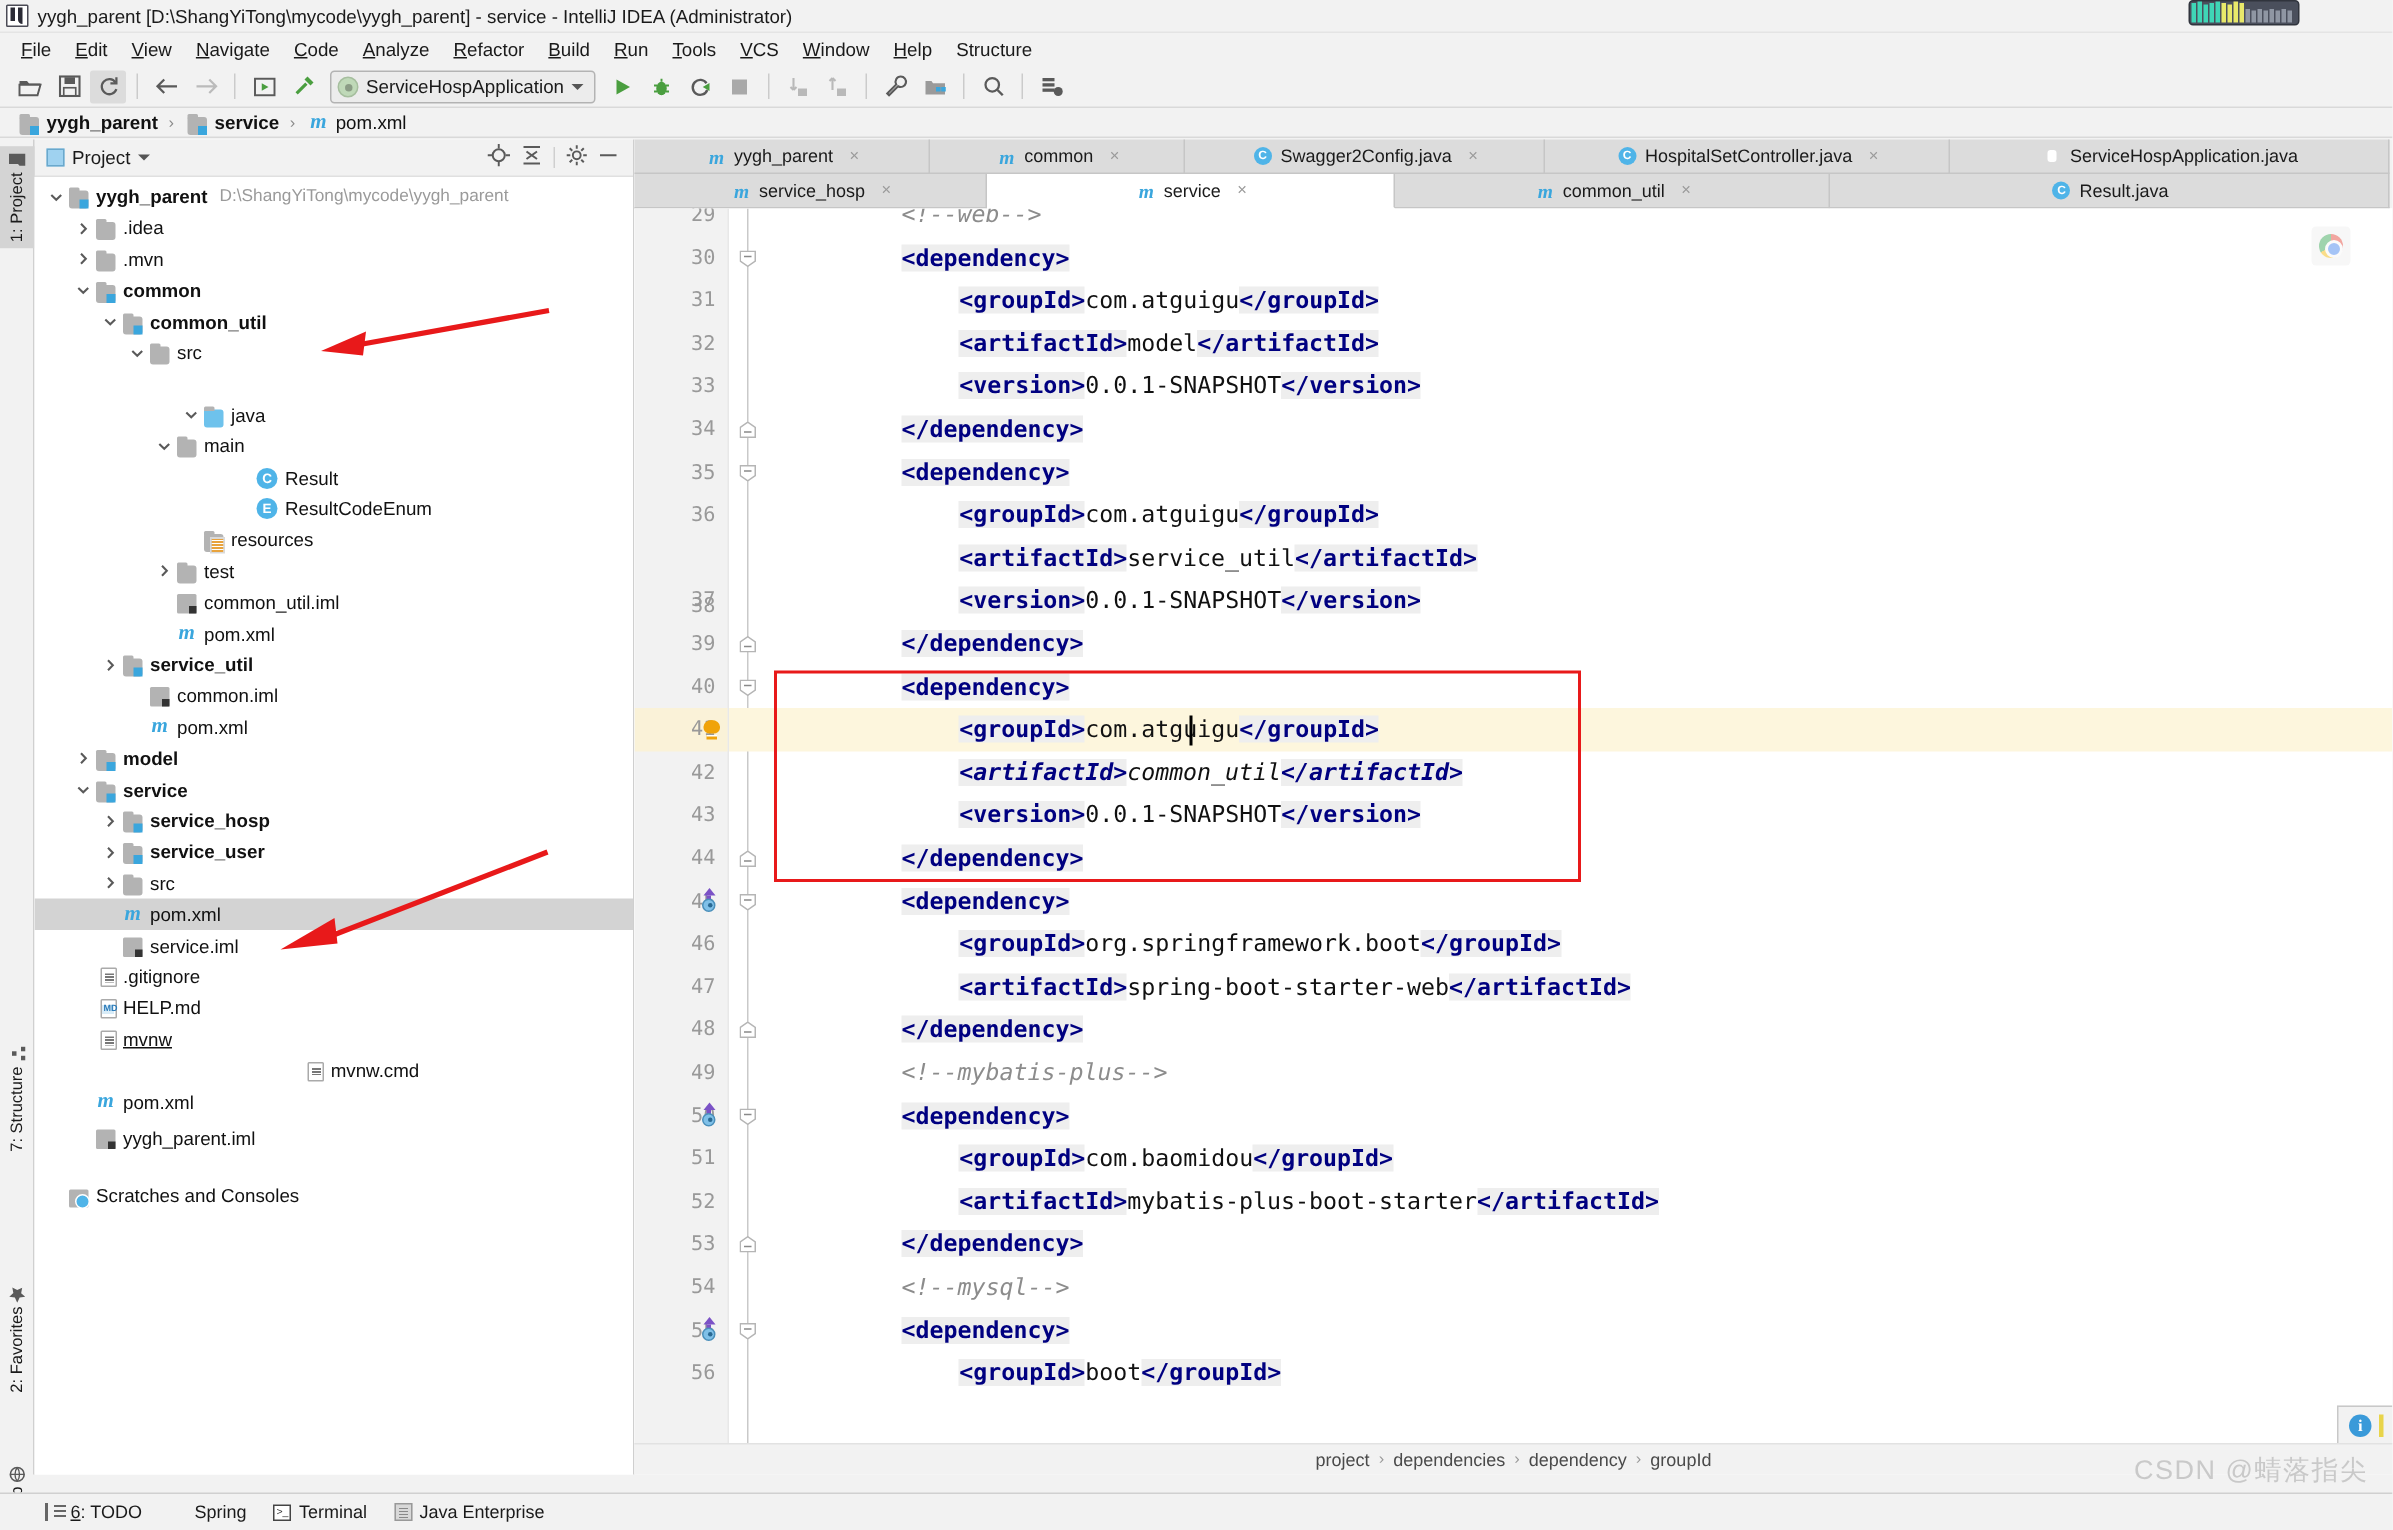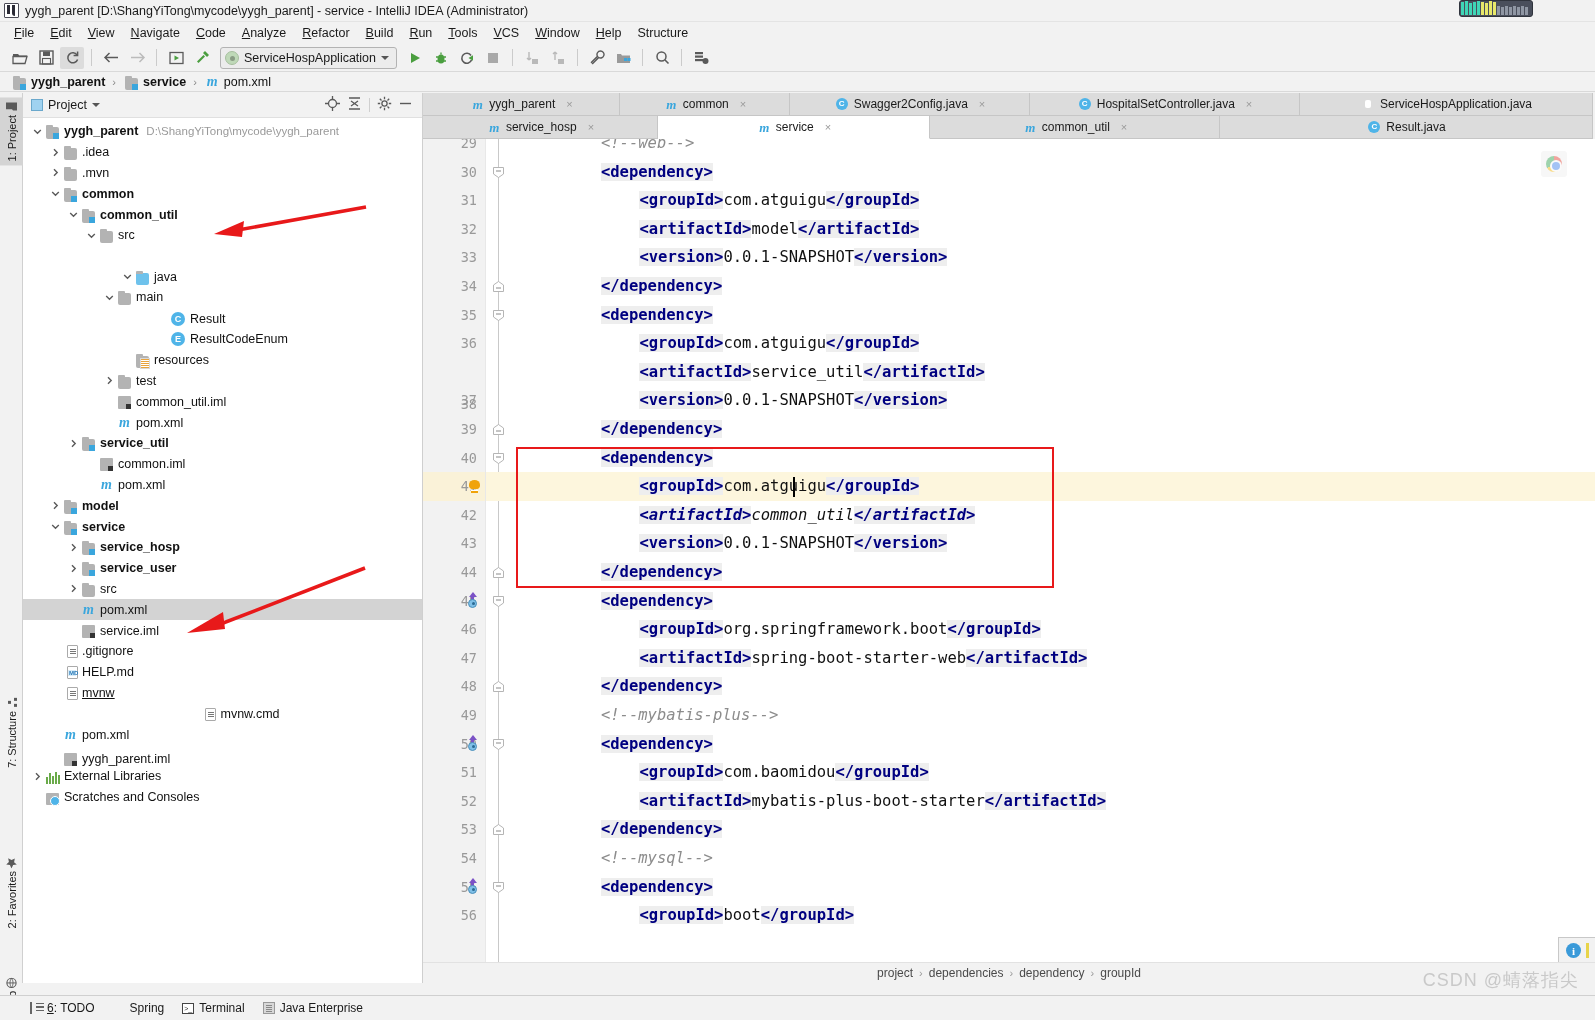--- a/index.html
+++ b/index.html
@@ -560,38 +560,20 @@
         </span>
       </div>
       <div class="tree" id="tree">
           <div class="trow" style="position: absolute; left: 0px; right: 0px; top: 668.6px;">
             <span style="display: inline-block; flex: 0 0 auto; width: 8px;"></span>
             <span class="twist"></span>
             <span class="ticon">
               <span class="ic-scr" style="position: absolute; left: 1px; top: 2px; width: 13px;"></span>
             </span>
             <span class="tlabel">Scratches and Consoles</span>
-          </div>
-          <div class="trow" style="position: absolute; left: 0px; right: 0px; top: 647.8px;">
-            <span style="display: inline-block; flex: 0 0 auto; width: 8px;"></span>
-            <span class="twist">
-              <svg width="9" height="9" viewBox="0 0 9 9">
-                <path d="M3 1.2L6.2 4.5 3 7.8" fill="none" stroke="#5a5a5a" stroke-width="1.4"></path>
-              </svg>
-            </span>
-            <span class="ticon">
-              <span class="ic-lib" style="position: absolute; left: 1px; top: 1px;">
-                <i style="height: 7px;"></i>
-                <i style="height: 11px;"></i>
-                <i style="height: 8px;"></i>
-                <i style="height: 12px;"></i>
-                <i style="height: 9px;"></i>
-              </span>
-            </span>
-            <span class="tlabel">External Libraries</span>
           </div>
           <div class="trow" style="position: absolute; left: 0px; right: 0px; top: 627px; align-items: flex-end;">
             <span style="display: inline-block; flex: 0 0 auto; width: 26px;"></span>
             <span class="twist"></span>
             <span class="ticon">
               <span class="ic-iml" style="position: absolute; left: 1px; width: 13px; top: 1px;"></span>
             </span>
             <span class="tlabel">yygh_parent.iml</span>
           </div>
           <div class="trow" style="position: absolute; left: 0px; right: 0px; top: 606.2px;">

